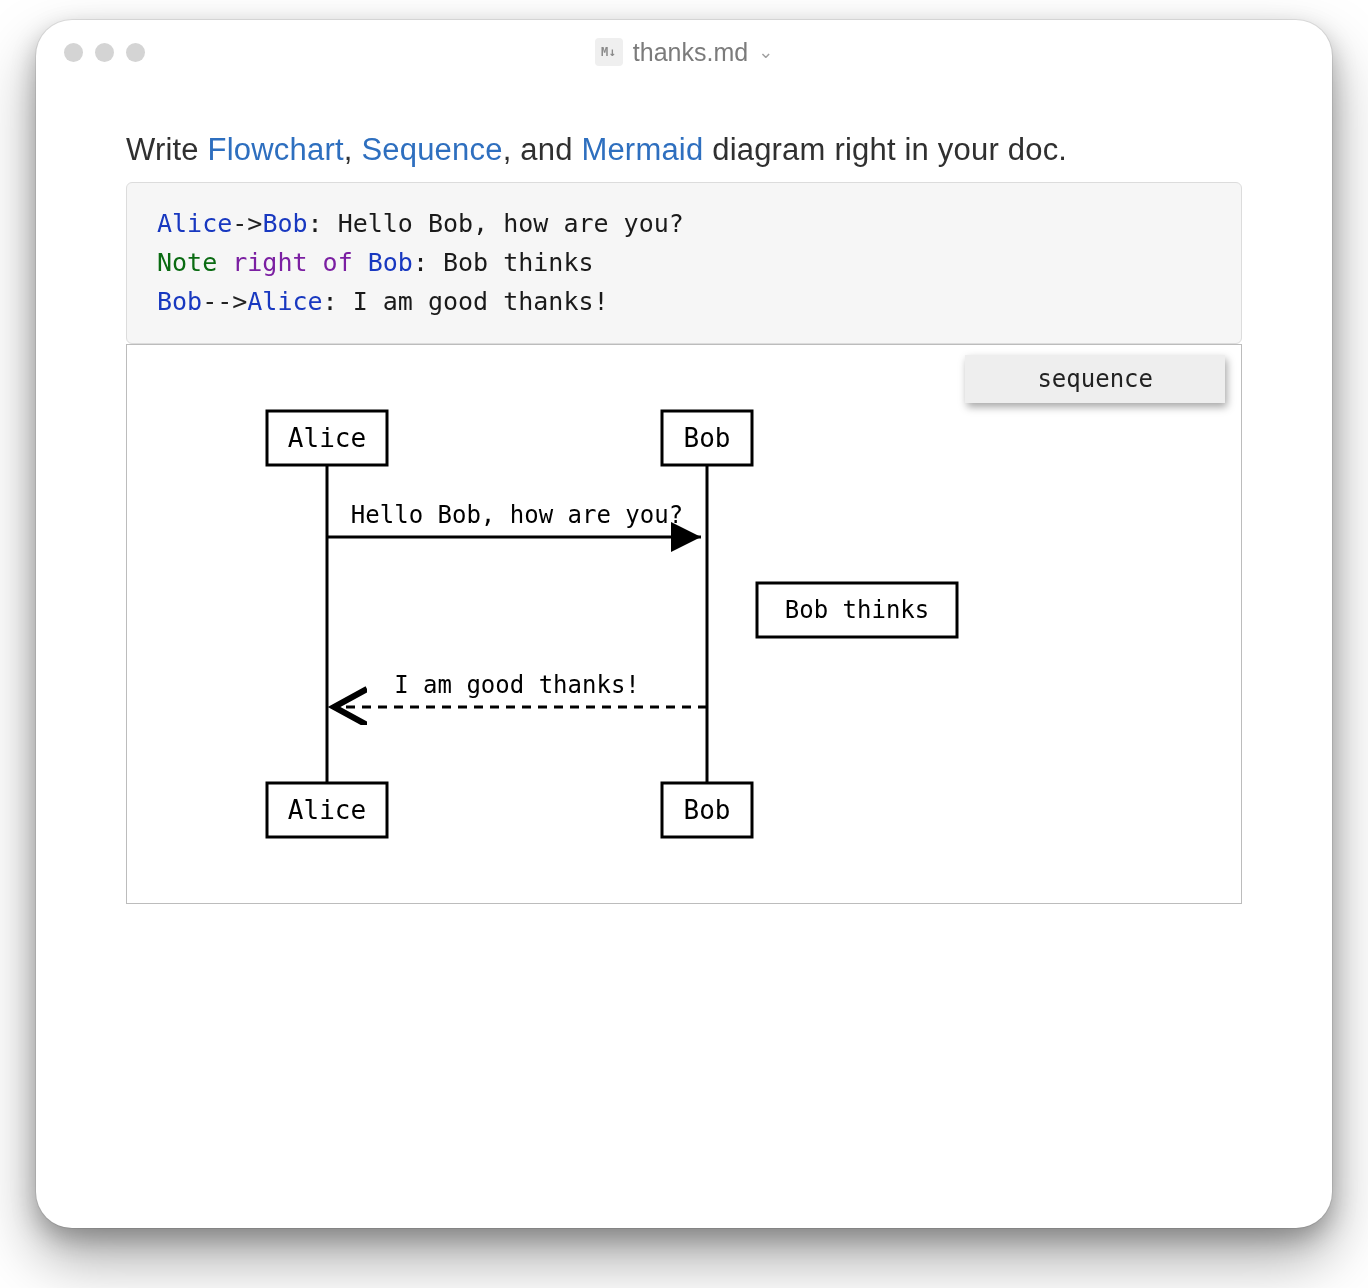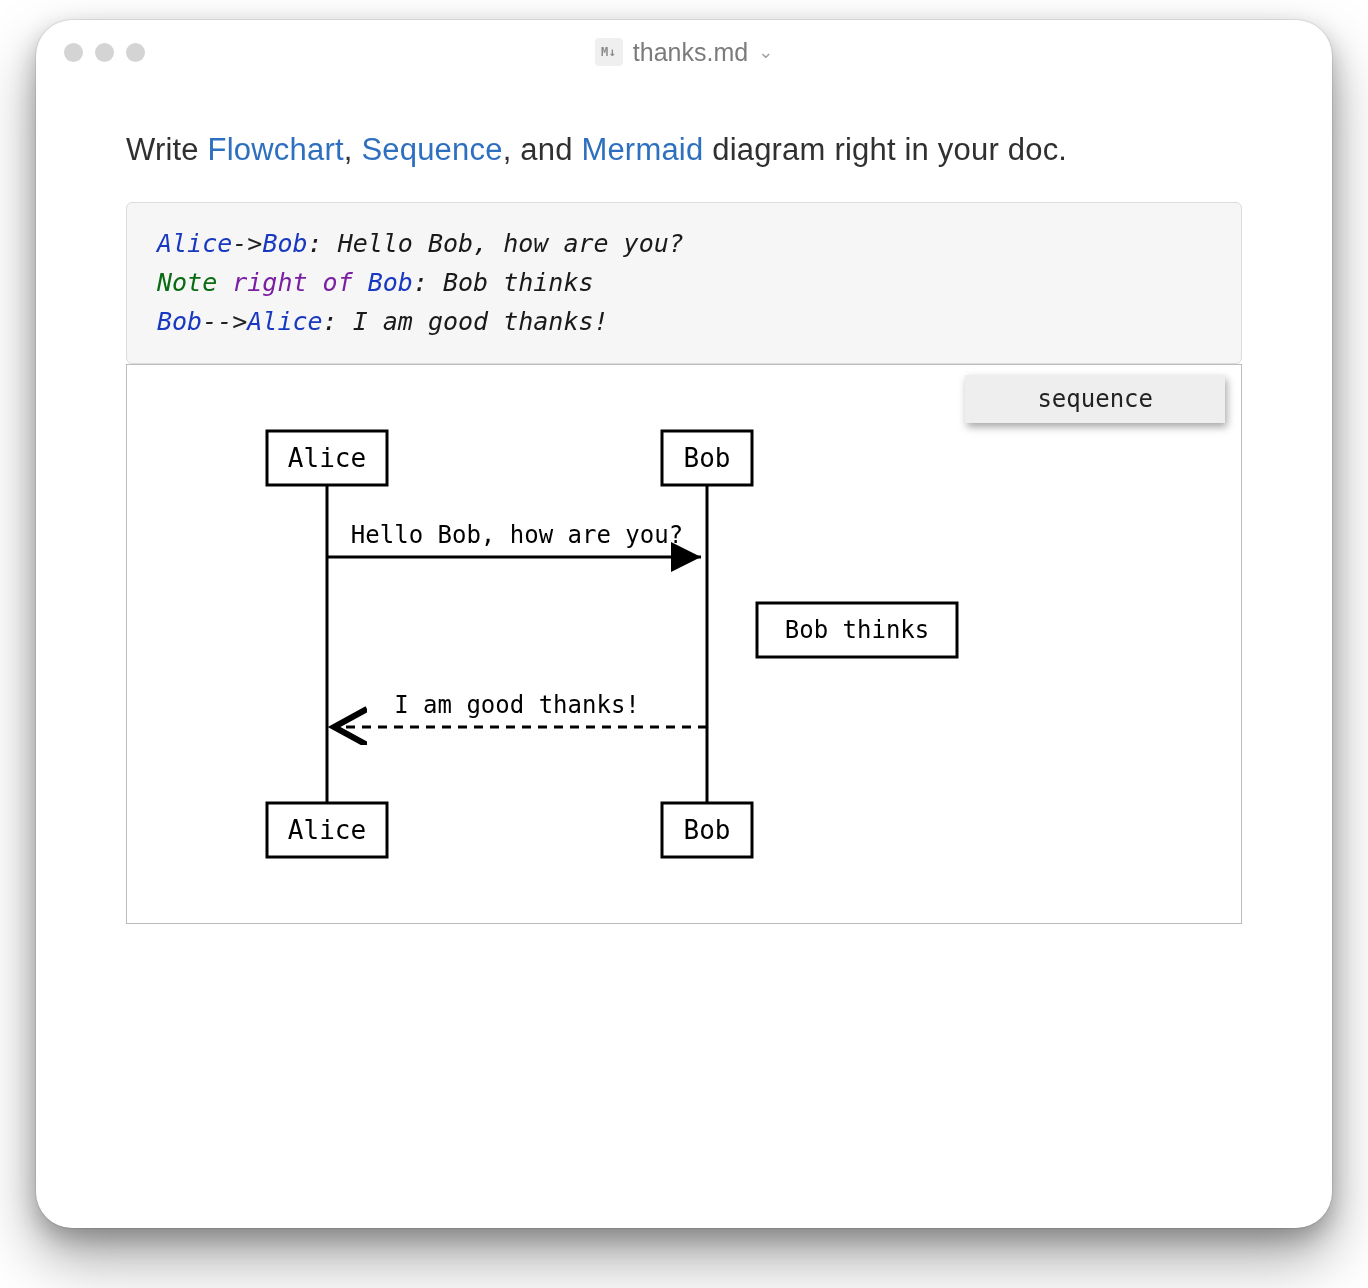--- a/index.html
+++ b/index.html
@@ -63,32 +63,31 @@
   .intro {
     font-size: 31px;
     color: #303030;
     letter-spacing: 0.2px;
   }
   .intro a.link {
     color: #2e6fbf;
     text-decoration: none;
   }
   .codeblock {
-    margin-top: 34px;
+    margin-top: 14px;
     width: 100%;
     background: #f6f6f6;
     border: 1px solid #dcdcdc;
     border-radius: 6px;
     padding: 22px 30px 22px 30px;
     font-family: "SFMono-Regular", Menlo, Monaco, Consolas, monospace;
     font-size: 25px;
     line-height: 1.55;
     white-space: pre;
     color: #1a1a1a;
-    font-style: italic;
   }
   .tok-actor { color: #1838c0; }
   .tok-arrow { color: #222; }
   .tok-note  { color: #0a6b12; }
   .tok-kw    { color: #7b1fa2; }
   .diagram-panel {
     position: relative;
     margin-top: 0;
     border: 1px solid #bcbcbc;
     border-top: 1px solid #bcbcbc;

